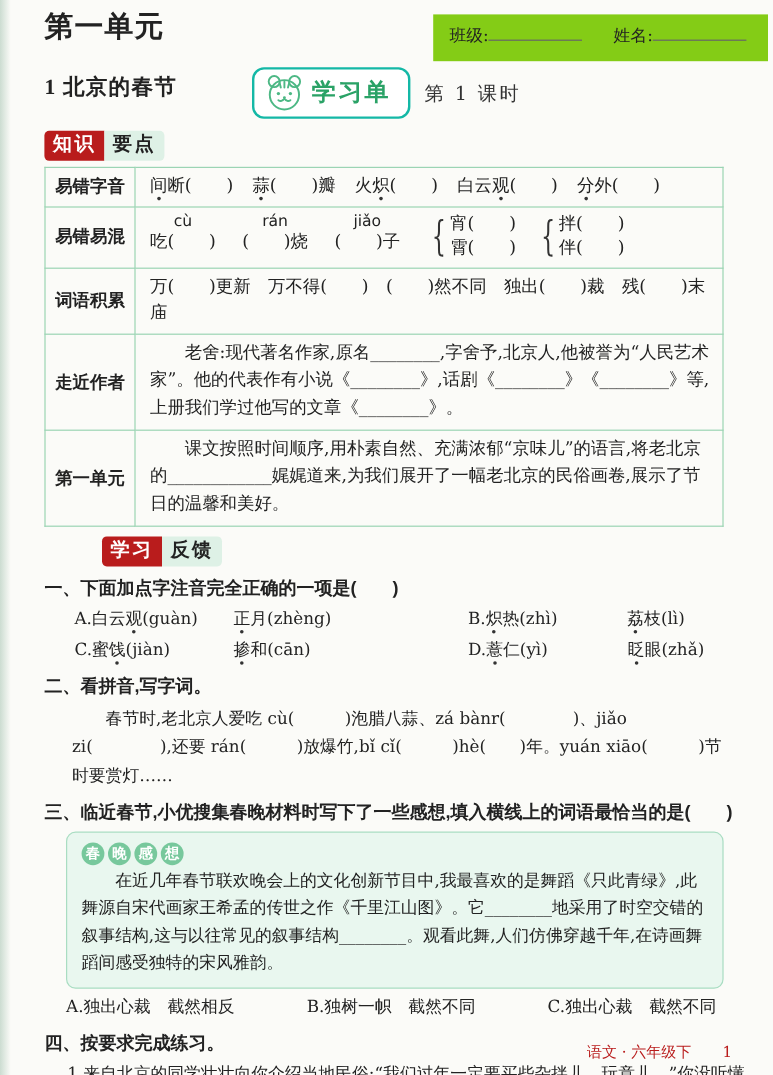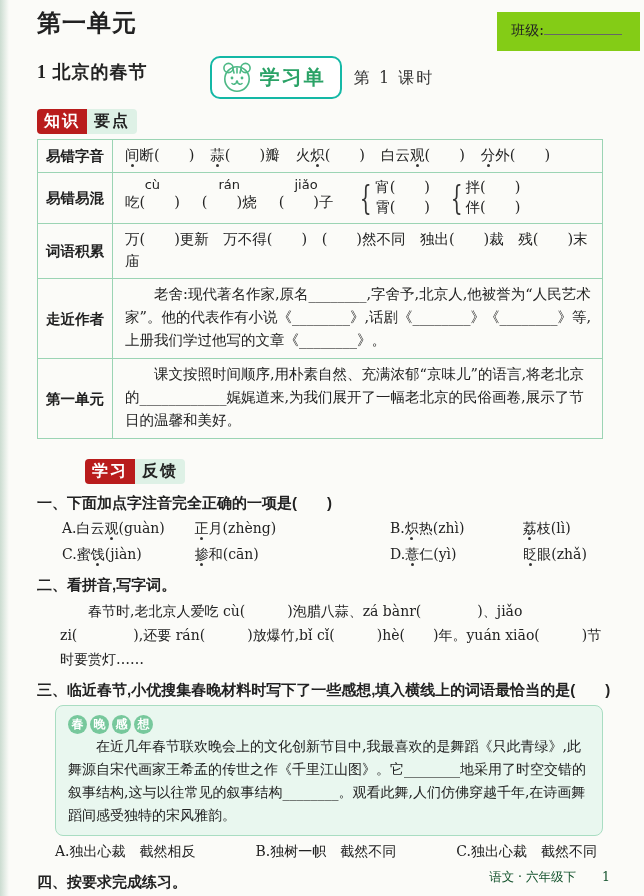--- a/index.html
+++ b/index.html
@@ -20,21 +20,21 @@
   .lesson{font-family:"Liberation Serif",serif;font-weight:bold;font-size:18px;margin:10px 0 0 37px;letter-spacing:1px;}
   
   .badge-wrap{position:absolute;top:56px;left:0;right:0;display:flex;justify-content:center;align-items:center;gap:12px;}
   .badge-box{display:flex;align-items:center;gap:6px;border:2px solid #14b8a6;border-radius:10px;padding:2px 14px 3px 8px;background:#fff;}
   .badge-title{font-family:"Liberation Sans",sans-serif;font-weight:bold;font-size:20px;color:#2aa266;letter-spacing:2px;}
   .badge-session{font-size:16px;color:#333;letter-spacing:2px;}
   
   .sec-tag{display:inline-flex;margin:26px 0 0 37px;font-family:"Liberation Sans",sans-serif;font-weight:bold;font-size:16px;line-height:22px;}
   .sec-tag .a{background:#b91c1c;color:#fff;padding:1px 7px 2px;border-radius:4px 0 0 4px;letter-spacing:2px;}
   .sec-tag .b{background:#def1e6;color:#222;padding:1px 7px 2px;border-radius:0 4px 4px 0;letter-spacing:2px;}
-  .sec-tag.fb{margin-top:20px;padding-left:48px;}
+  .sec-tag.fb{margin-top:8px;padding-left:48px;}
   
   table.kt{border-collapse:collapse;width:566px;margin:5px 0 0 37px;}
   table.kt td{border:1.5px solid #9bd4b4;vertical-align:middle;}
   td.lbl{width:72px;text-align:center;font-family:"Liberation Sans",sans-serif;font-weight:bold;font-size:14.5px;padding:4px 1px;}
   td.ct{font-size:14.5px;padding:4px 8px 6px 12px;}
   .r1{display:flex;flex-wrap:nowrap;}
   .r1 .part{margin-right:16px;white-space:nowrap;}
   .du{position:relative;}
   .du::after{content:"";position:absolute;left:50%;bottom:-4px;width:3px;height:3px;margin-left:-1.5px;border-radius:50%;background:#333;}
   .r2{display:flex;align-items:flex-start;}
@@ -55,34 +55,35 @@
   .opt .w1{display:inline-block;min-width:118px;}
   .optrow{display:flex;margin:4px 0 0 55px;line-height:23px;}
   .optrow.q3 span{margin-right:60px;white-space:nowrap;}
   .gbox{margin:4px 0 0 55px;width:522px;background:#e9f7ef;border:1.5px solid #a9ddc2;border-radius:8px;padding:6px 12px 8px;}
   .bub-row{height:22px;margin-bottom:1px;}
   .bub{display:inline-block;width:19px;height:19px;border-radius:50%;background:#77c89c;color:#fff;
        font-family:"Liberation Sans",sans-serif;font-weight:bold;font-size:12px;text-align:center;line-height:19px;margin-right:3px;}
   .gbox .para{font-size:14px;line-height:23px;}
   .qitem{margin:2px 0 0 56px;width:552px;line-height:24px;padding-left:18px;text-indent:-18px;}
   
-  .footer{position:absolute;right:34px;bottom:8px;font-size:12.5px;color:#14532d;display:flex;gap:26px;align-items:baseline;margin-top:28px;}
+  .footer{position:absolute;right:34px;bottom:8px;font-size:12.5px;color:#b91c1c;display:flex;gap:26px;align-items:baseline;margin-top:28px;}
 </style>
 </head>
 <body>
 
 
 
 <div class="edge-strip"></div>
 
 
 <div class="hdr">
   <div class="unit">第一单元</div>
   <div class="cn-box">
     <span class="cn-item"><span>班级:</span><span class="uline"></span></span>
+    <span class="cn-item"><span>姓名:</span><span class="uline"></span></span>
   </div>
 </div>
 
 <div class="lesson">1  北京的春节</div>
 
 
 <div class="badge-wrap">
   <div class="badge-box">
     <svg width="34" height="34" viewBox="0 0 34 34">
       <g fill="none" stroke="#4db885" stroke-width="1.6" stroke-linecap="round">

